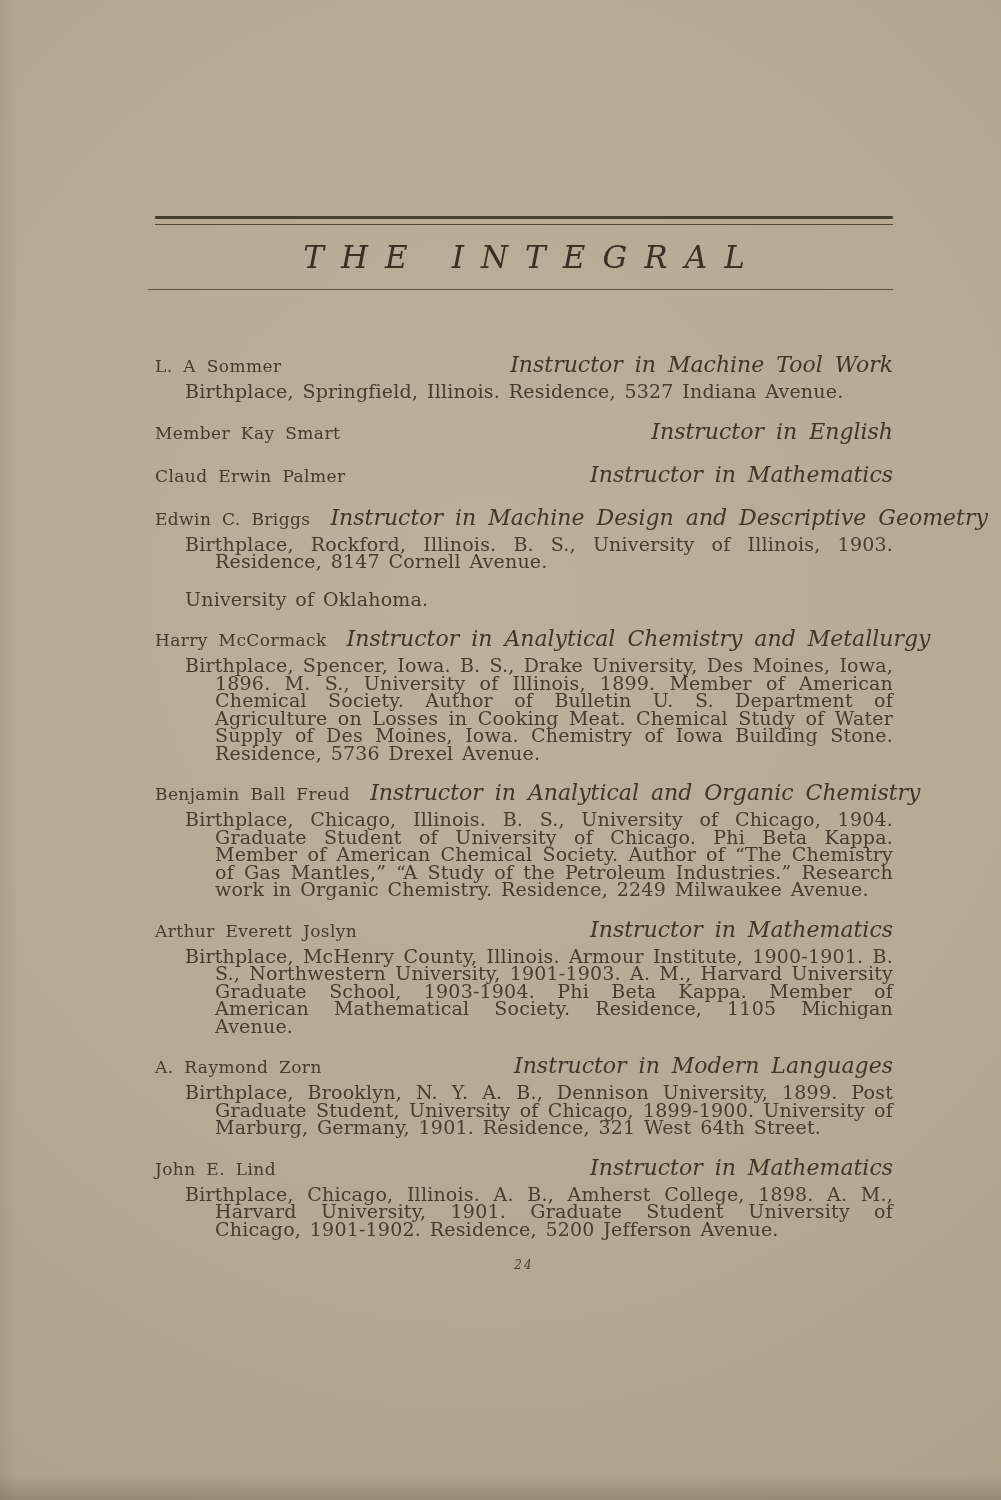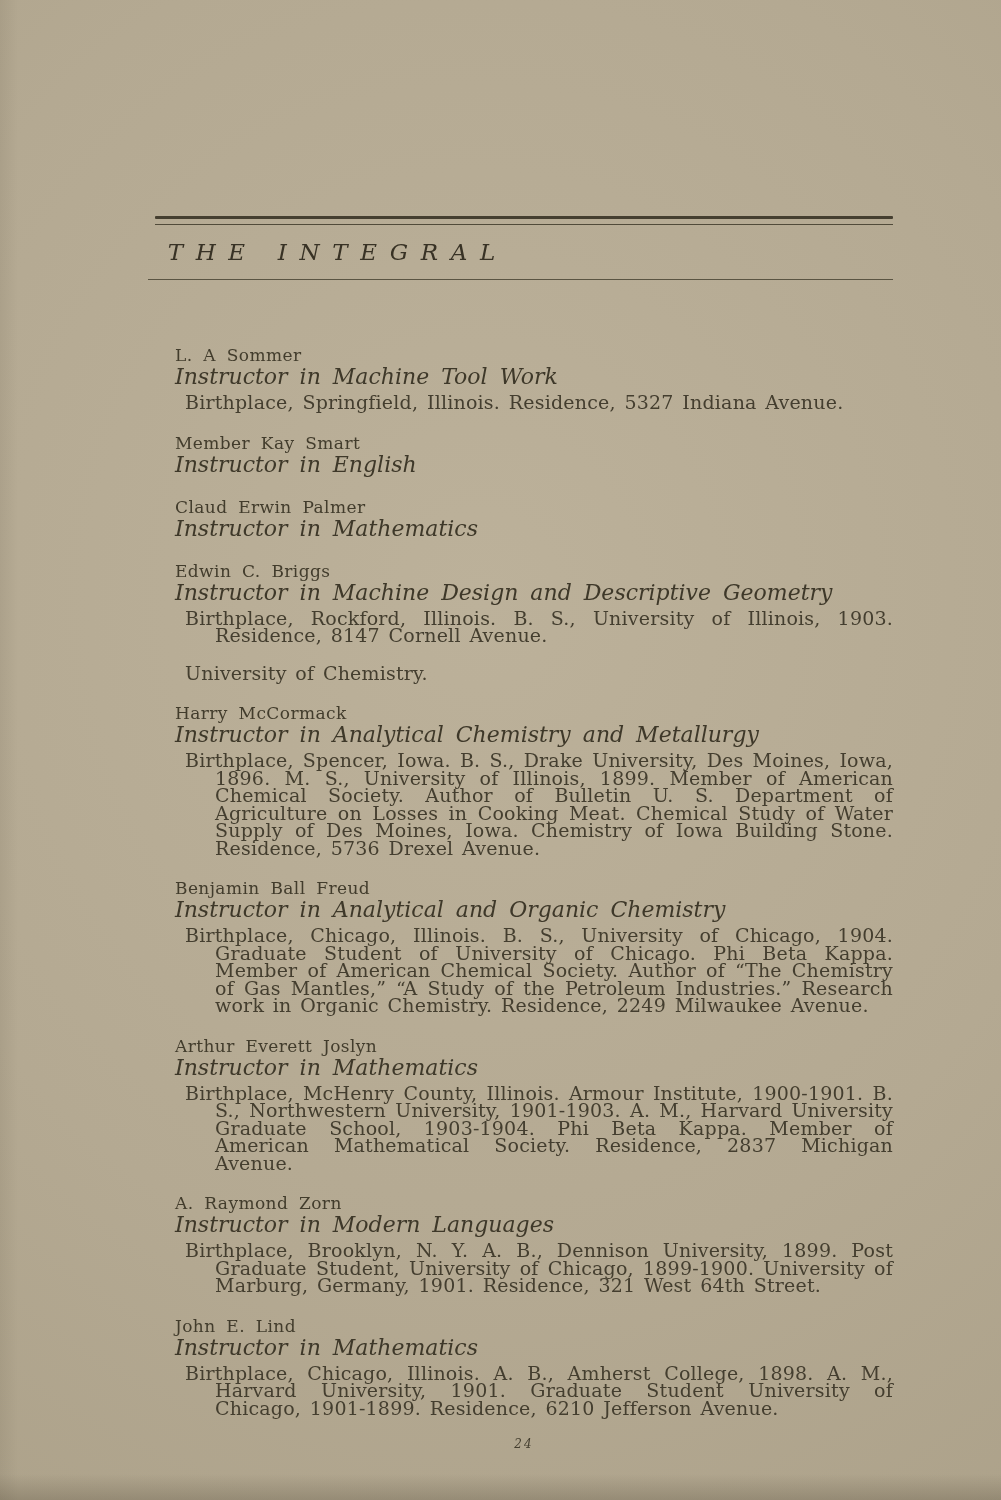--- a/index.html
+++ b/index.html
@@ -34,22 +34,23 @@
     background: #453f30;
     border-radius: 1px;
   }
   .rule-thin {
     height: 1px;
     background: #514b3a;
     margin-top: 5px;
   }
   .running-head {
     margin-top: 14px;
+    text-align: center;
     font-style: italic;
-    font-size: 23px;
+    font-size: 31px;
     letter-spacing: 0.55em;
     color: #383225;
     text-indent: 0.55em; 
     white-space: nowrap;
   }
   .rule-single {
     height: 1px;
     background: #5a5442;
     margin-top: 14px;
     margin-left: -7px;
@@ -62,21 +63,20 @@
     margin-bottom: 20px;
   }
   .entry-header {
     display: flex;
     justify-content: space-between;
     align-items: baseline;
     font-size: 17px;
     line-height: 22px;
     color: #423c2c;
     margin-bottom: 6px;
-    flex-direction: column;
   }
   .entry-name {
     letter-spacing: 0.4px;
     word-spacing: 5px;
     white-space: nowrap;
   }
   .entry-title {
     font-style: italic;
     font-size: 22px;
     word-spacing: 5px;
@@ -145,21 +145,21 @@
 
   <section class="entry">
     <div class="entry-header">
       <span class="entry-name">Edwin C. Briggs</span>
       <span class="entry-title">Instructor in Machine Design and Descriptive Geometry</span>
     </div>
     <p class="entry-details">Birthplace, Rockford, Illinois.  B. S., University of Illinois, 1903.  Residence, 8147 Cornell Avenue.</p>
   </section>
 
   <section class="entry">
-    <p class="entry-details">University of Chemistry.</p>
+    <p class="entry-details">University of Oklahoma.</p>
   </section>
 
   <section class="entry">
     <div class="entry-header">
       <span class="entry-name">Harry McCormack</span>
       <span class="entry-title">Instructor in Analytical Chemistry and Metallurgy</span>
     </div>
     <p class="entry-details">Birthplace, Spencer, Iowa.  B. S., Drake University, Des Moines, Iowa, 1896.  M. S., University of Illinois, 1899.  Member of American Chemical Society.  Author of Bulletin U. S. Department of Agriculture on Losses in Cooking Meat.  Chemical Study of Water Supply of Des Moines, Iowa.  Chemistry of Iowa Building Stone.  Residence, 5736 Drexel Avenue.</p>
   </section>
 
@@ -169,36 +169,36 @@
       <span class="entry-title">Instructor in Analytical and Organic Chemistry</span>
     </div>
     <p class="entry-details">Birthplace, Chicago, Illinois.  B. S., University of Chicago, 1904.  Graduate Student of University of Chicago.  Phi Beta Kappa.  Member of American Chemical Society.  Author of “The Chemistry of Gas Mantles,” “A Study of the Petroleum Industries.”  Research work in Organic Chemistry.  Residence, 2249 Milwaukee Avenue.</p>
   </section>
 
   <section class="entry">
     <div class="entry-header">
       <span class="entry-name">Arthur Everett Joslyn</span>
       <span class="entry-title">Instructor in Mathematics</span>
     </div>
-    <p class="entry-details">Birthplace, McHenry County, Illinois.  Armour Institute, 1900-1901.  B. S., Northwestern University, 1901-1903.  A. M., Harvard University Graduate School, 1903-1904.  Phi Beta Kappa.  Member of American Mathematical Society.  Residence, 2837 Michigan Avenue.</p>
+    <p class="entry-details">Birthplace, McHenry County, Illinois.  Armour Institute, 1900-1901.  B. S., Northwestern University, 1901-1903.  A. M., Harvard University Graduate School, 1903-1904.  Phi Beta Kappa.  Member of American Mathematical Society.  Residence, 1105 Michigan Avenue.</p>
   </section>
 
   <section class="entry">
     <div class="entry-header">
       <span class="entry-name">A. Raymond Zorn</span>
       <span class="entry-title">Instructor in Modern Languages</span>
     </div>
     <p class="entry-details">Birthplace, Brooklyn, N. Y.  A. B., Dennison University, 1899.  Post Graduate Student, University of Chicago, 1899-1900.  University of Marburg, Germany, 1901.  Residence, 321 West 64th Street.</p>
   </section>
 
   <section class="entry">
     <div class="entry-header">
       <span class="entry-name">John E. Lind</span>
       <span class="entry-title">Instructor in Mathematics</span>
     </div>
-    <p class="entry-details">Birthplace, Chicago, Illinois.  A. B., Amherst College, 1898.  A. M., Harvard University, 1901.  Graduate Student University of Chicago, 1901-1899.  Residence, 6210 Jefferson Avenue.</p>
+    <p class="entry-details">Birthplace, Chicago, Illinois.  A. B., Amherst College, 1898.  A. M., Harvard University, 1901.  Graduate Student University of Chicago, 1901-1902.  Residence, 5200 Jefferson Avenue.</p>
   </section>
 </main>
 
     <div class="page-number">24</div>
 
   </div>
 </div>
 
 </body></html>

